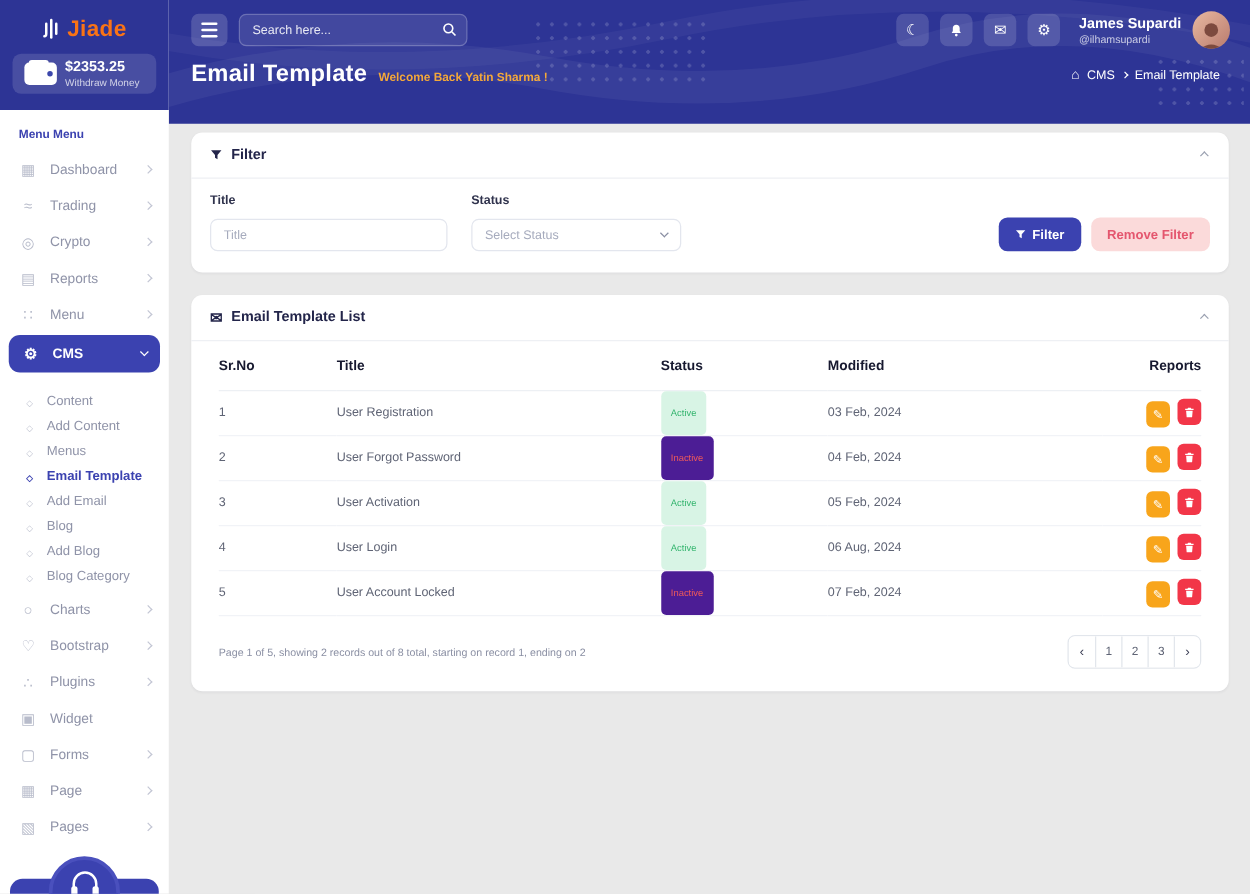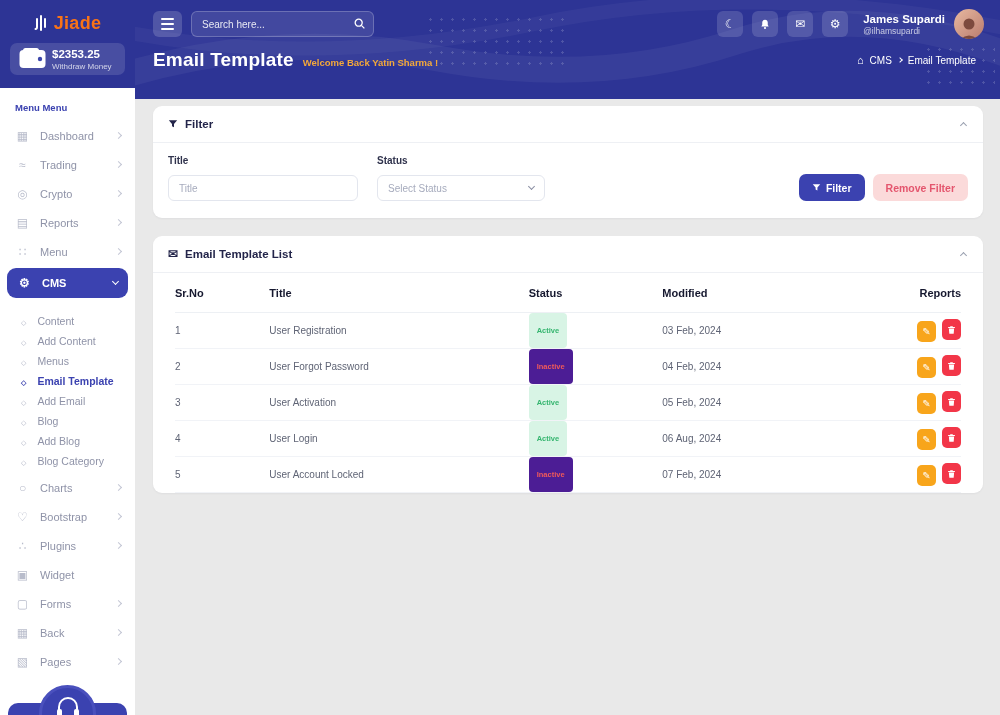--- a/index.html
+++ b/index.html
@@ -114,21 +114,21 @@
   .btn-new { margin:17px 0 0 18px; height:24px; font-size:10px; border-radius:6px; padding:0 12px; }
   .list-card { margin:18px 17px 0 18px; }
   .table-wrap { padding:0 22px; }
   table { width:100%; border-collapse:collapse; }
   thead th { text-align:left; font-size:11px; font-weight:bold; color:#16182f;
              padding:14px 0 13px 0; border-bottom:1px solid #edf0f4; }
   tbody td { font-size:10px; color:#5f6475; padding:0; height:34px;
              border-bottom:1px solid #f1f3f7; }
   th.col-actions, td.col-actions { text-align:right; }
   .badge { display:inline-block; padding:13px 8px; border-radius:4px;
-           font-size:7.5px; font-weight:bold; }
+           font-size:7.5px; font-weight:normal; }
   .badge.active { background:#d8f4e5; color:#35b56f; }
   .badge.inactive { background:#4c1d95; color:#f05a5a; }
   .act-btn { width:19px; height:21px; border:none; border-radius:5px; cursor:pointer;
              display:inline-flex; align-items:center; justify-content:center; color:#fff; }
   .act-btn.edit { background:#f8a51b; font-size:10px; margin-right:6px; }
   .act-btn.del { background:#f23648; }
   .pagination { display:flex; align-items:center; padding:15px 22px 18px 22px; }
   .page-info { font-size:8.5px; color:#8a8fa3; }
   .pager { margin-left:auto; display:flex; border:1px solid #e2e6ec; border-radius:6px;
            overflow:hidden; background:#fff; }
@@ -310,21 +310,21 @@
         <span class="ic">▣</span>
         <span>Widget</span>
       </div>
       <div class="mi">
         <span class="ic">▢</span>
         <span>Forms</span>
         <span class="chev r"></span>
       </div>
       <div class="mi">
         <span class="ic">▦</span>
-        <span>Back</span>
+        <span>Page</span>
         <span class="chev r"></span>
       </div>
       <div class="mi">
         <span class="ic">▧</span>
         <span>Pages</span>
         <span class="chev r"></span>
       </div>
     </nav>
   <div class="support-bar"></div>
   <div class="support-circle">
@@ -464,14 +464,24 @@
                   <span>✎</span>
                 </button><button class="act-btn del">
                   <svg width="9" height="10" viewBox="0 0 24 24" fill="#fff">
                     <path d="M9 2h6l1 2h5v2.5H3V4h5l1-2zM5 8h14l-1.2 14H6.2L5 8z"></path>
                   </svg>
                 </button></td>
             </tr>
           </tbody>
       </table>
     </div>
+    <div class="pagination">
+      <span class="page-info">Page 1 of 5, showing 2 records out of 8 total, starting on record 1, ending on 2</span>
+      <div class="pager" id="pager">
+          <button class="pbtn nav">‹</button>
+          <button class="pbtn">1</button>
+          <button class="pbtn">2</button>
+          <button class="pbtn">3</button>
+          <button class="pbtn nav">›</button>
+        </div>
+    </div>
   </div>
 </div>
 
 </body></html>

